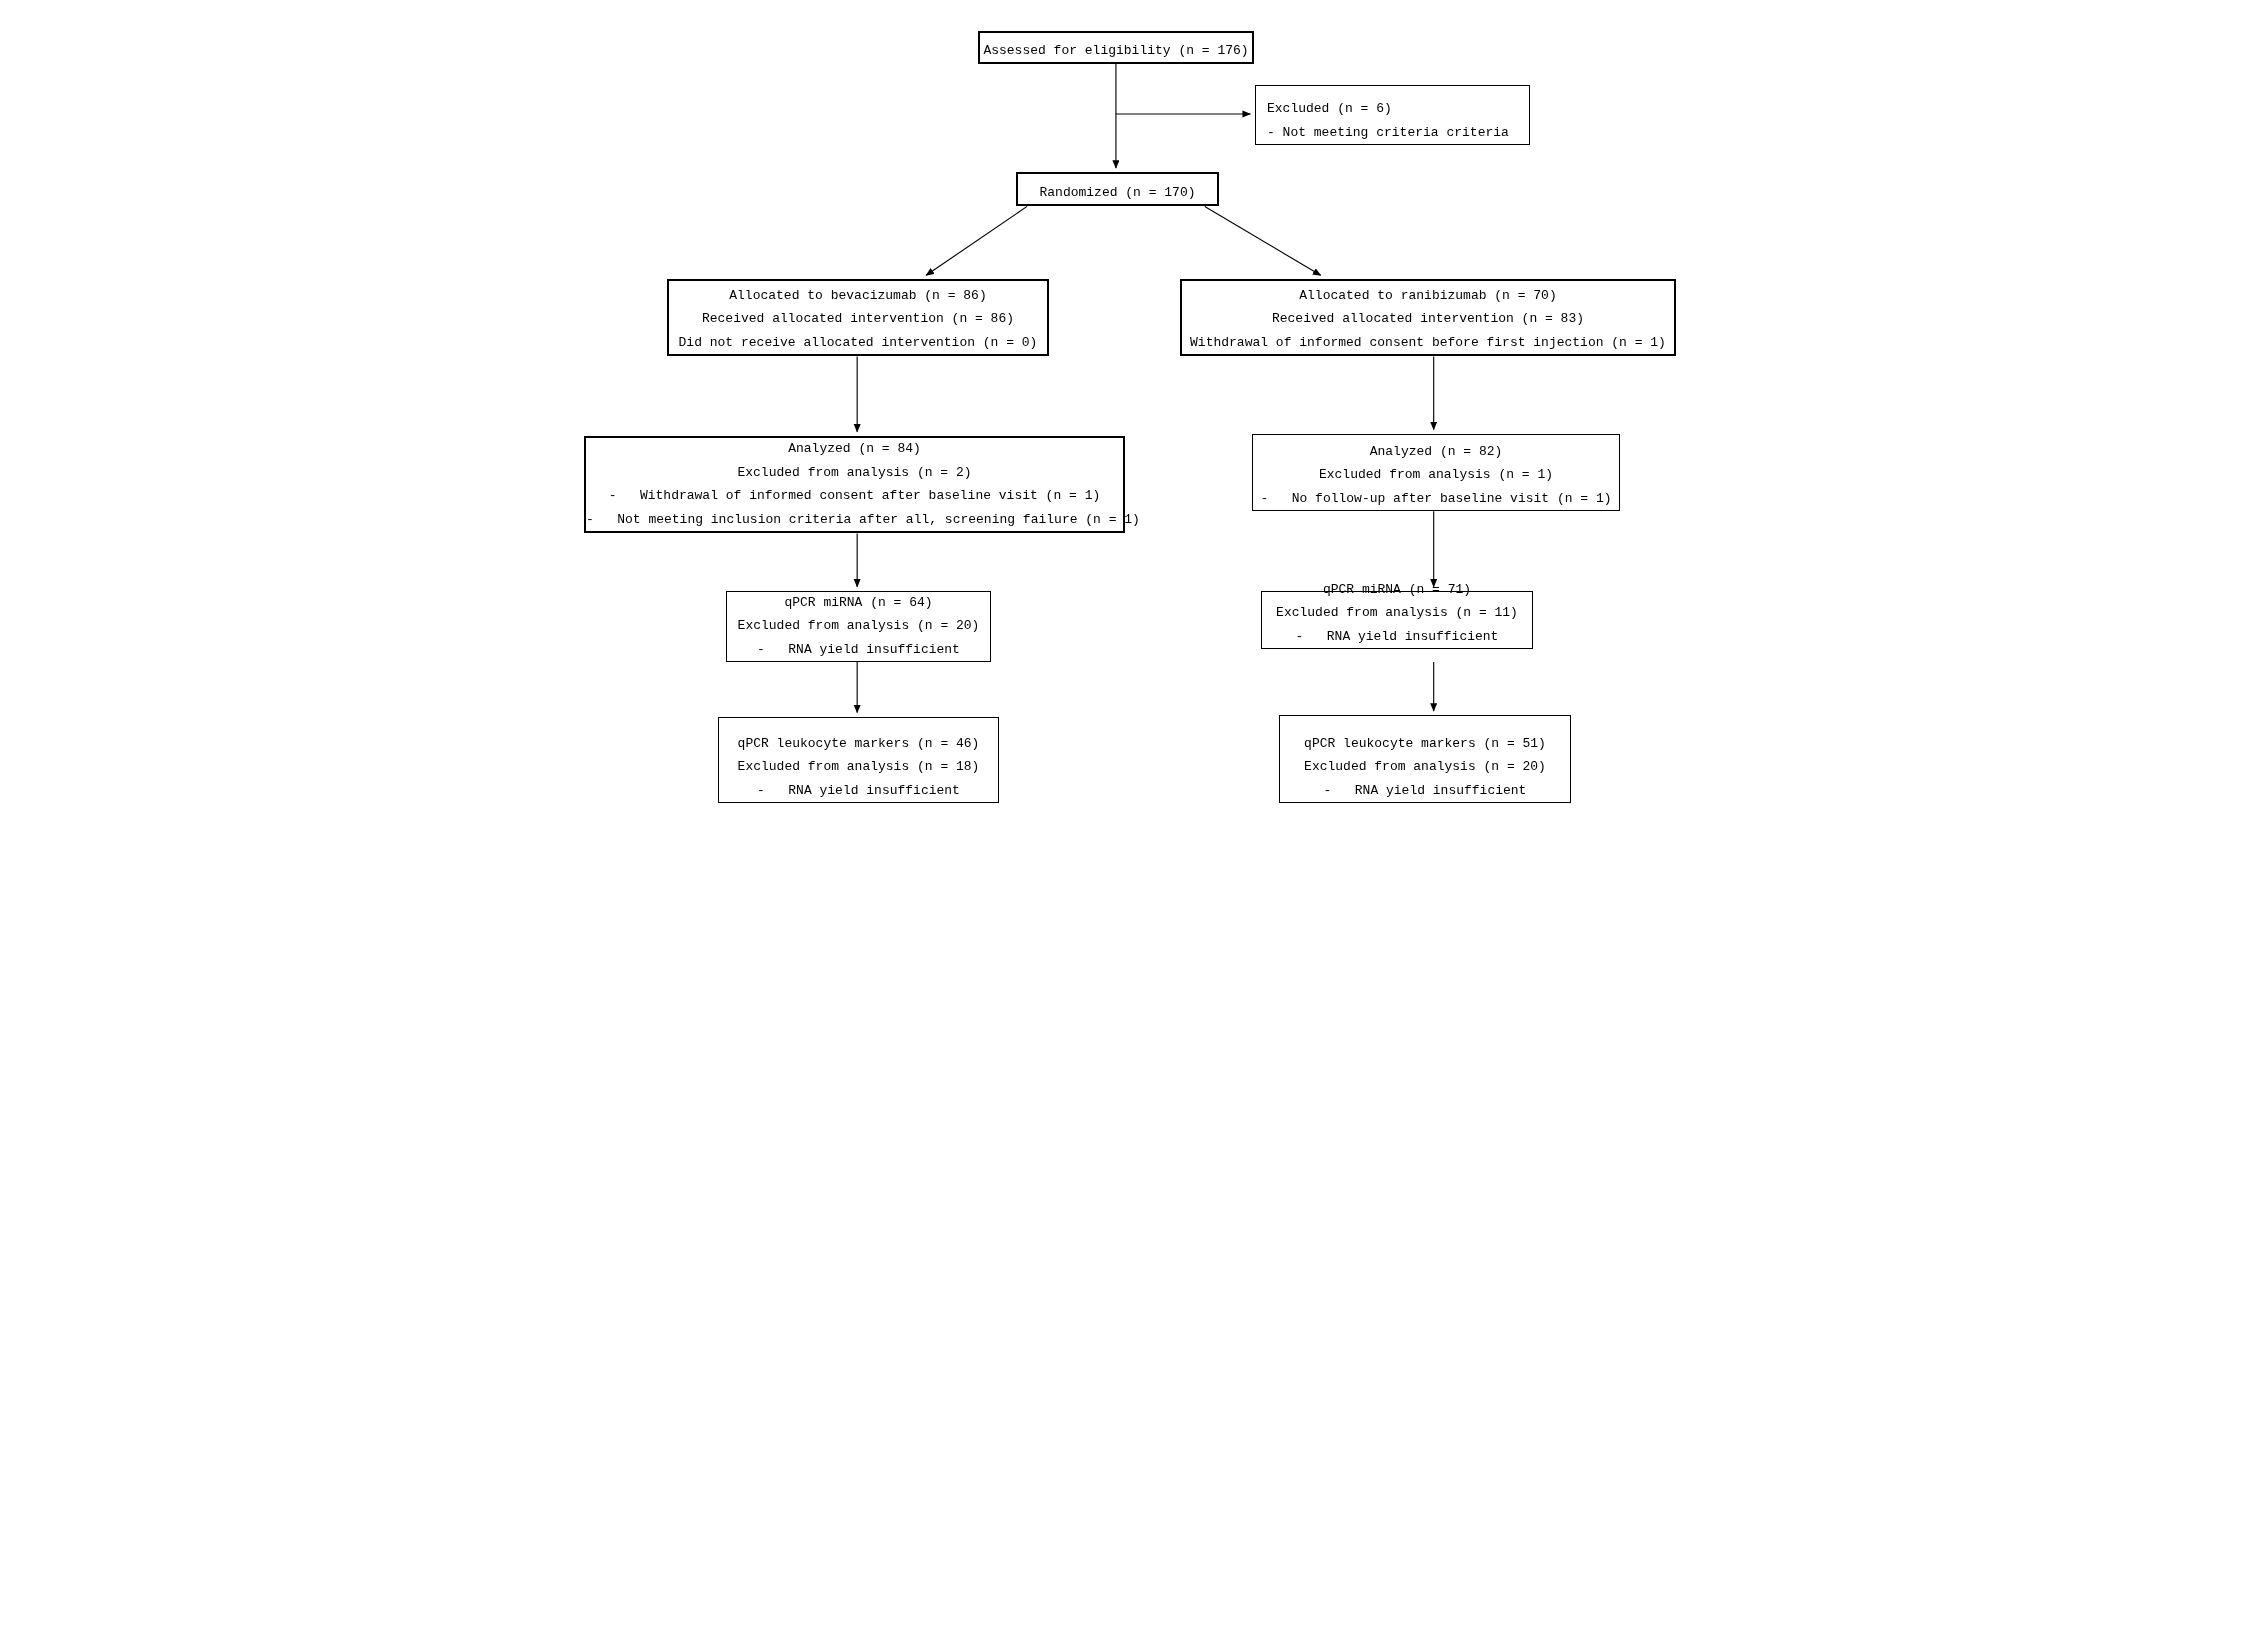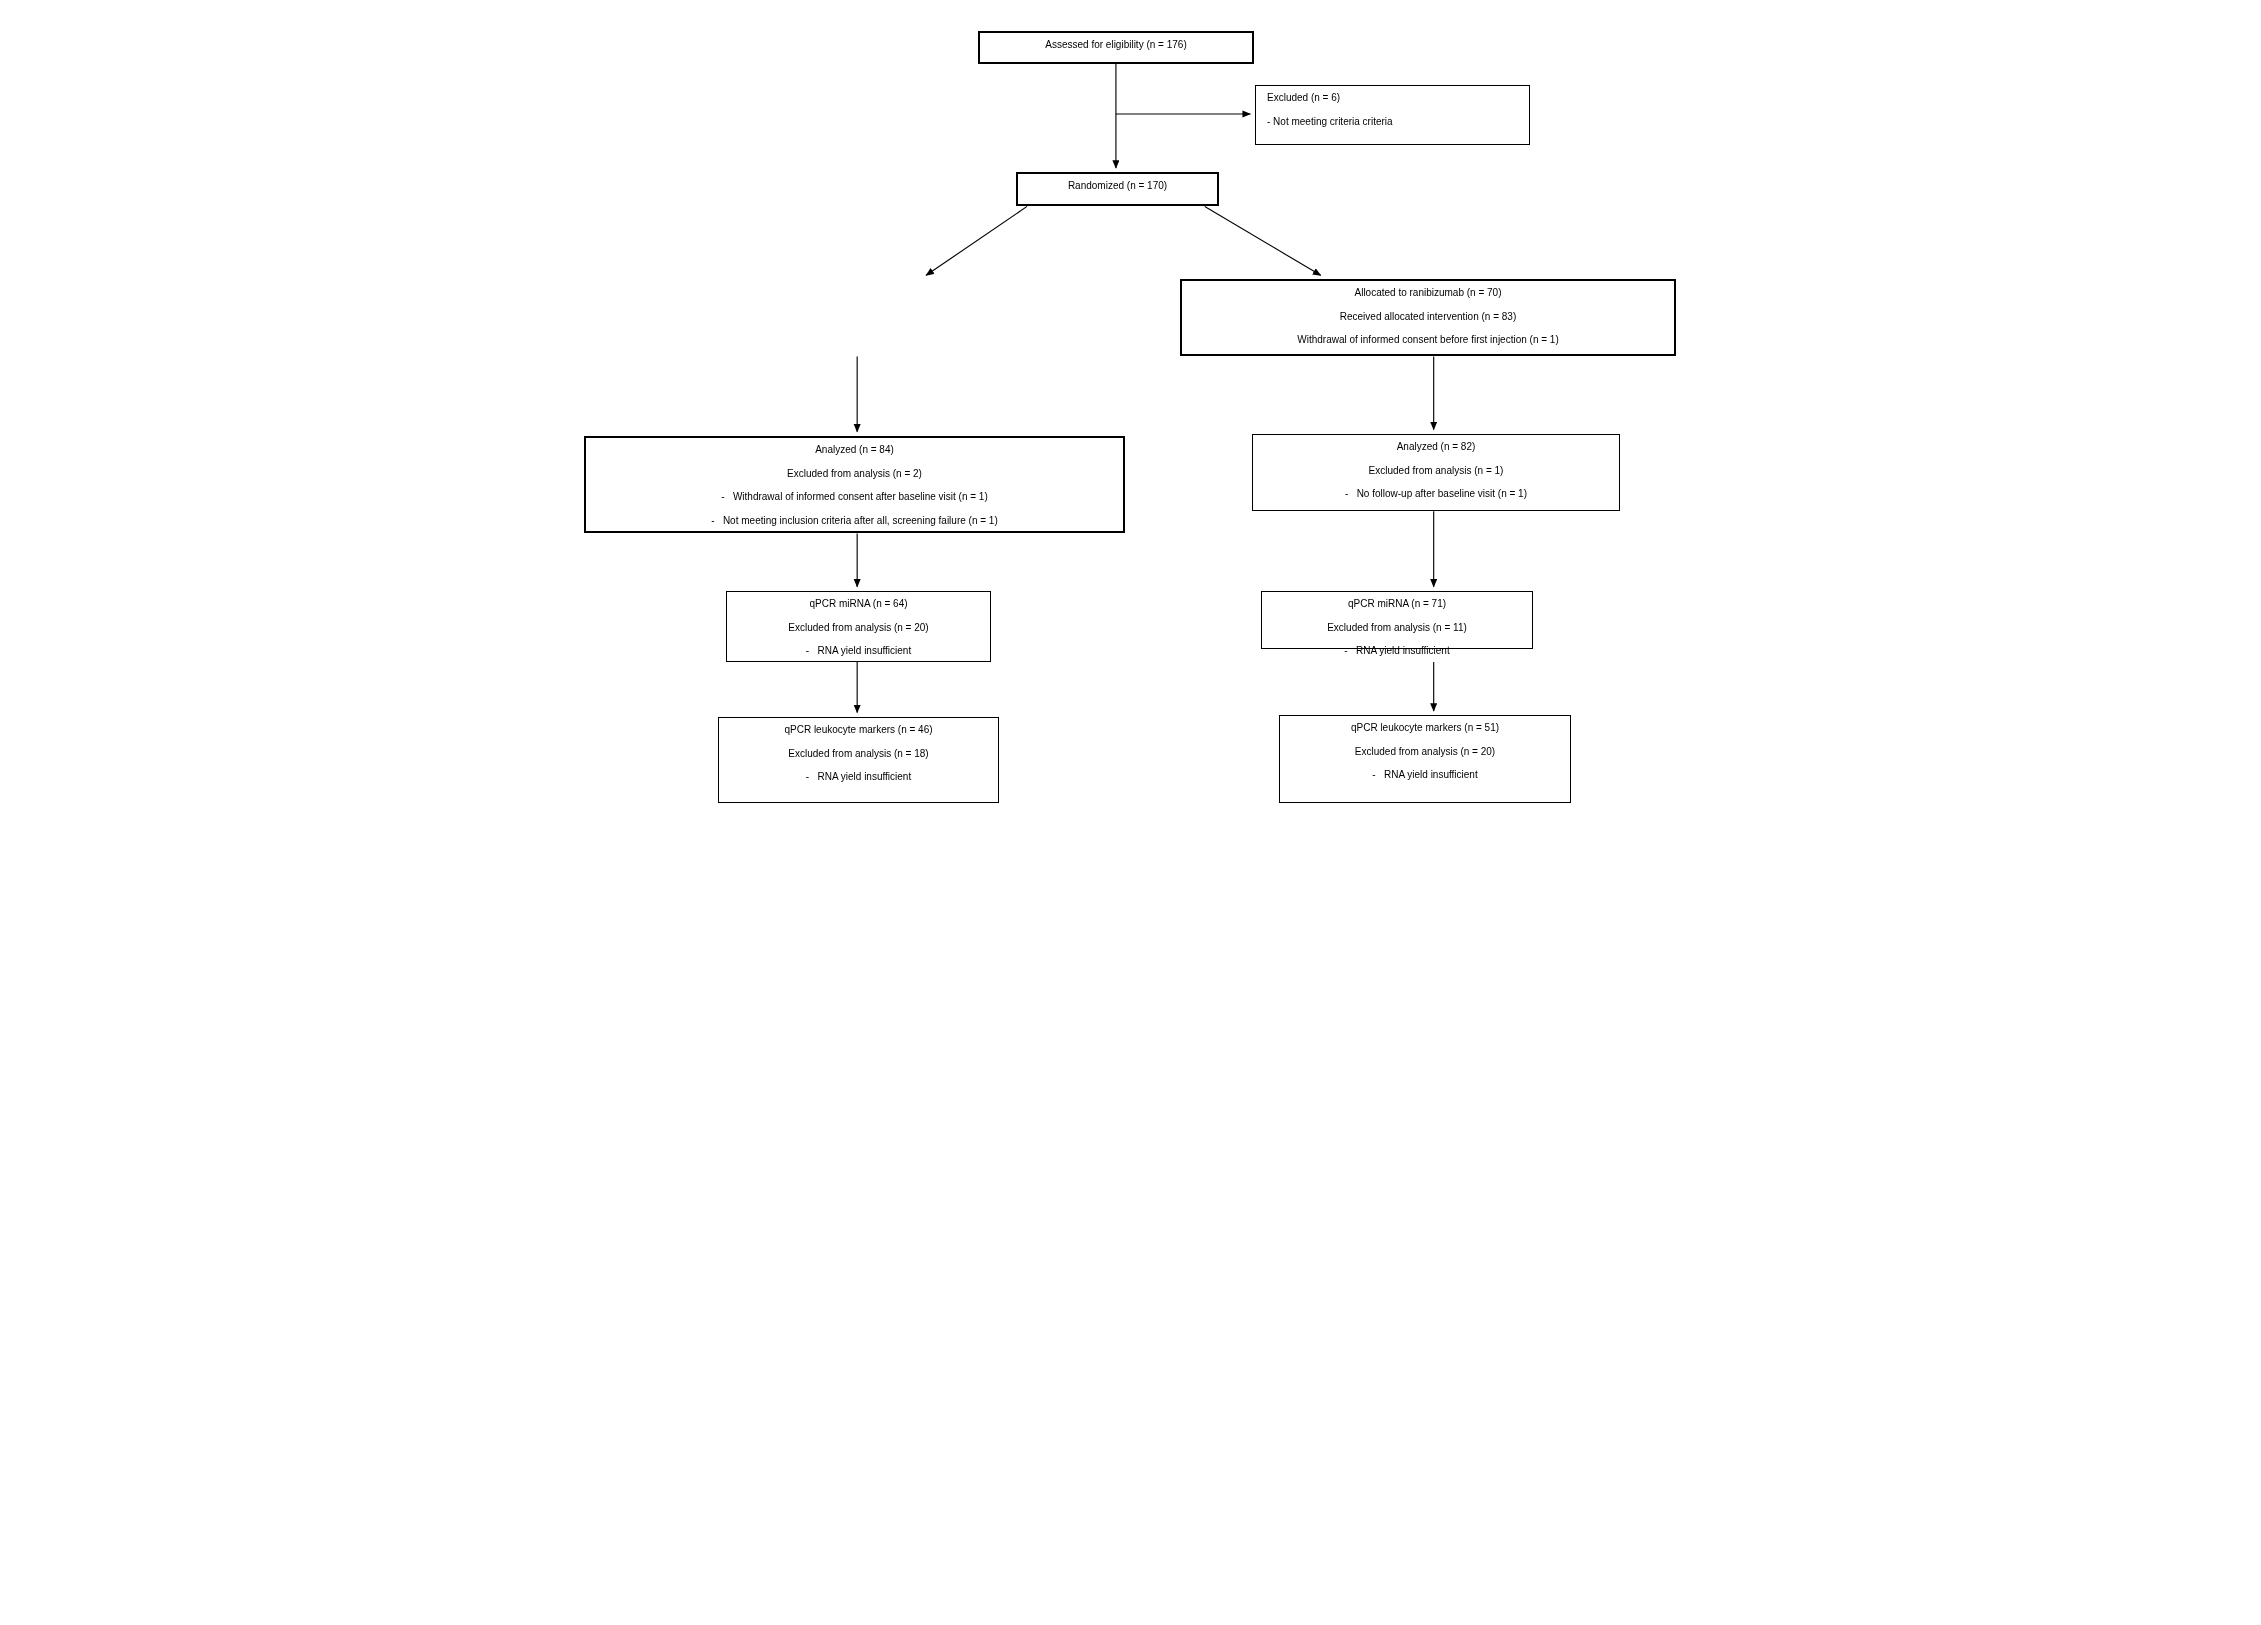--- a/index.html
+++ b/index.html
@@ -16,26 +16,27 @@
     font-family: "Liberation Sans", sans-serif;
     color: #000000;
   }
   .box {
     position: absolute;
     box-sizing: border-box;
     border: 1.4px solid #000000;
     background: #ffffff;
     display: flex;
     flex-direction: column;
-    justify-content: flex-start;
+    justify-content: flex-end;
     align-items: center;
-    font-size: 10px;
+    font-size: 13px;
     line-height: 23.5px;
     text-align: center;
     white-space: nowrap;
+    font-family: Liberation Mono, monospace;
   }
   .box.heavy { border-width: 2.1px; }
   .box.left-align {
     align-items: flex-start;
     text-align: left;
     padding-left: 11px;
   }
   .bl { width: 100%; }
   .box.left-align .bl { width: auto; }
   svg.connectors {
@@ -75,20 +76,25 @@
 
   <div class="box left-align" style="left:690px;top:85px;width:275px;height:60px">
     <div class="bl">Excluded (n = 6)</div>
     <div class="bl">- Not meeting criteria criteria</div>
   </div>
 
   <div class="box heavy" style="left:451px;top:172px;width:203px;height:34px">
     <div class="bl">Randomized (n = 170)</div>
   </div>
 
+  <div class="box heavy" style="left:102px;top:279px;width:382px;height:77px">
+    <div class="bl">Allocated to bevacizumab (n = 86)</div>
+    <div class="bl">Received allocated intervention (n = 86)</div>
+    <div class="bl">Did not receive allocated intervention (n = 0)</div>
+  </div>
 
   <div class="box heavy" style="left:615px;top:279px;width:496px;height:77px">
     <div class="bl">Allocated to ranibizumab (n = 70)</div>
     <div class="bl">Received allocated intervention (n = 83)</div>
     <div class="bl">Withdrawal of informed consent before first injection (n = 1)</div>
   </div>
 
   <div class="box heavy" style="left:19px;top:436px;width:541px;height:97px">
     <div class="bl">Analyzed (n = 84)</div>
     <div class="bl">Excluded from analysis (n = 2)</div>

